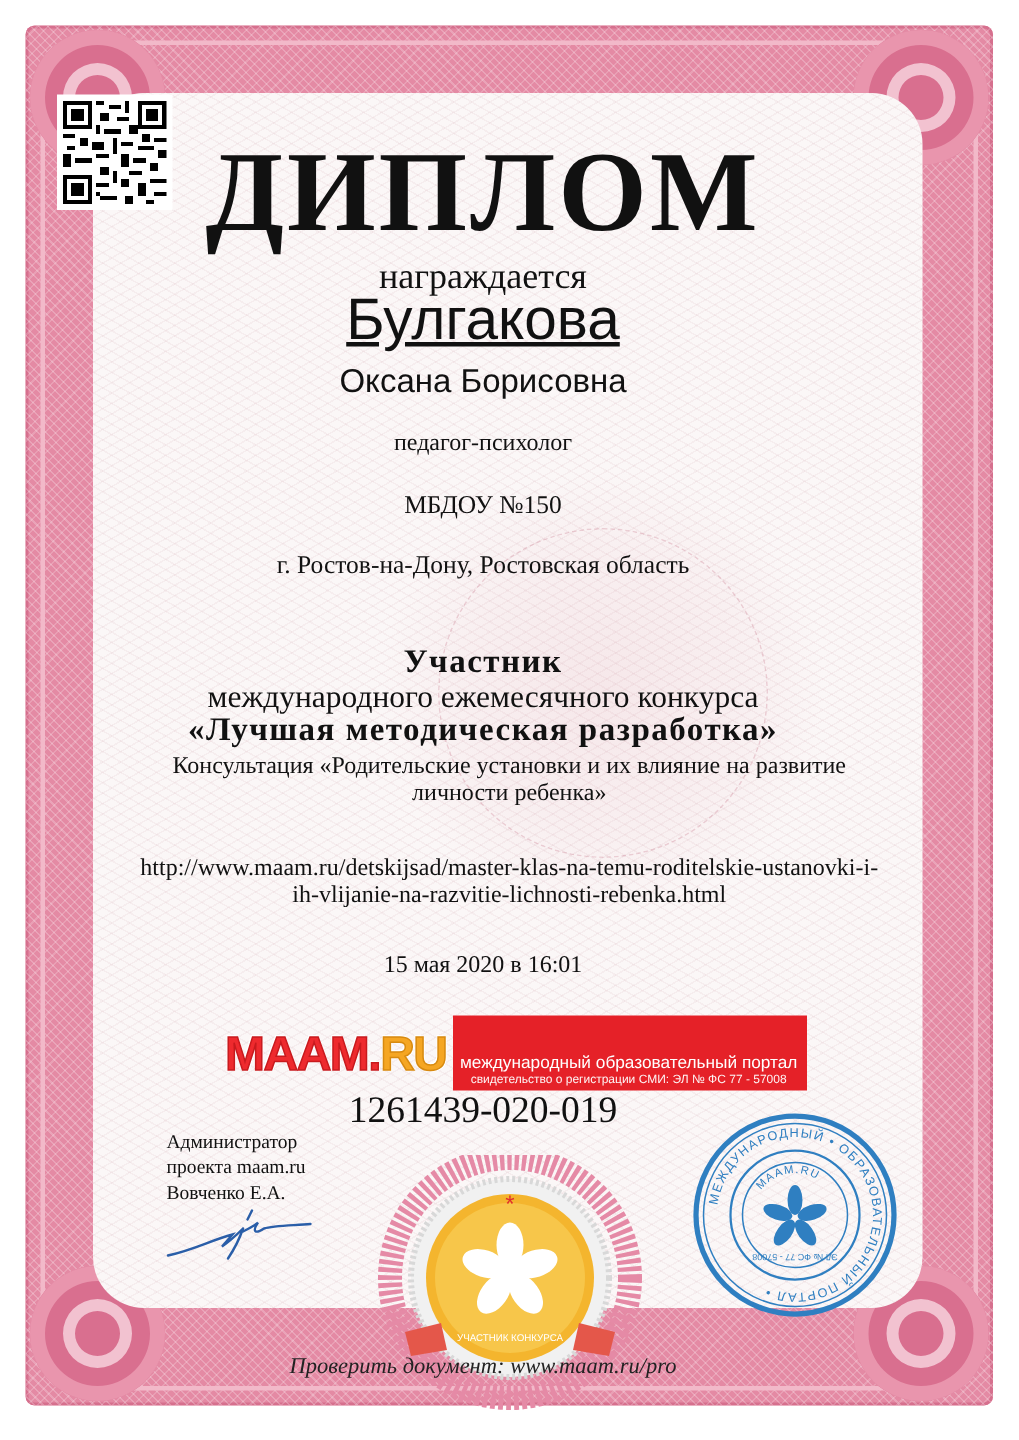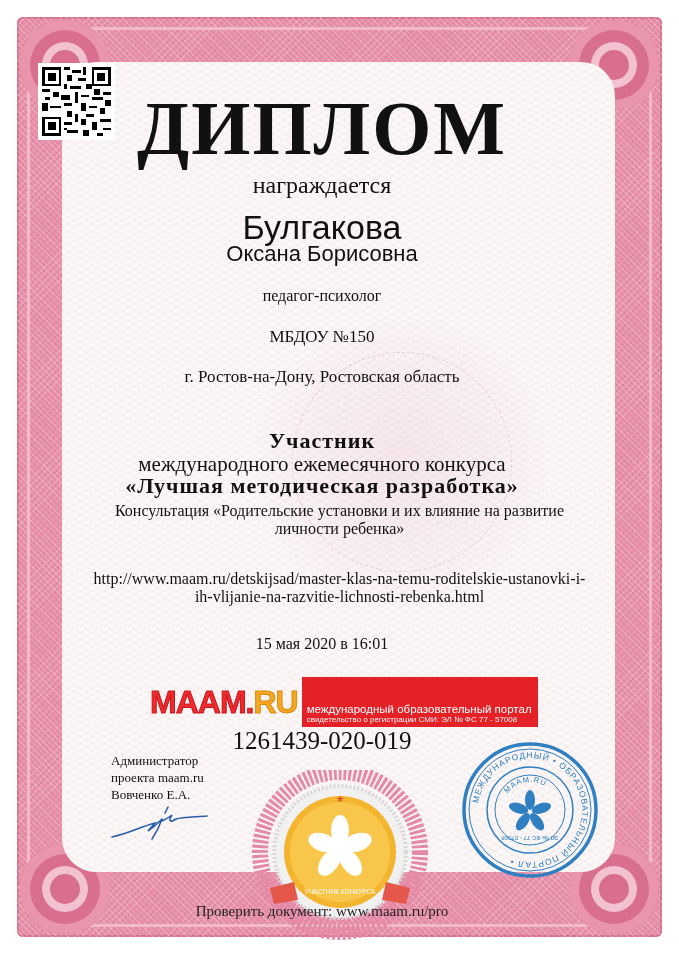--- a/index.html
+++ b/index.html
@@ -62,21 +62,21 @@
     background: #fff; padding: 4px; box-sizing: border-box;
   }
   .qr svg { width: 100%; height: 100%; display: block; }
 
   .center { position: absolute; left: 0; width: 644px; text-align: center; }
   .title {
     top: 90px; font-size: 76px; font-weight: bold; letter-spacing: 2px;
     font-family: "Liberation Serif", "DejaVu Serif", serif; line-height: 1;
   }
   .awarded { top: 172px; font-size: 24px; font-family: Liberation Serif, serif; }
-  .surname { top: 208px; font-size: 34px; font-family: "Liberation Sans", "DejaVu Sans", sans-serif; }
+  .surname { top: 192px; font-size: 39px; font-family: "Liberation Sans", "DejaVu Sans", sans-serif; text-decoration: underline; }
   .firstname { top: 241px; font-size: 22px; font-family: "Liberation Sans", "DejaVu Sans", sans-serif; }
   .position { top: 287px; font-size: 16px; }
   .org { top: 327px; font-size: 17px; }
   .city { top: 367px; font-size: 17px; }
   .role { top: 428px; font-size: 22px; font-weight: bold; letter-spacing: 1px; }
   .contest-desc { top: 452px; font-size: 21px; }
   .contest-name { top: 473px; font-size: 22px; font-weight: bold; letter-spacing: 1px; }
   .work { top: 502px; font-size: 16px; line-height: 18px; left: 100px; width: 479px; }
   .link { top: 570px; font-size: 16px; line-height: 18px; left: 90px; width: 499px; }
   .date { top: 635px; font-size: 16px; }
@@ -89,33 +89,33 @@
     color: #ee2a2e; letter-spacing: -1px;
     -webkit-text-stroke: 1px #c81a1e;
     text-shadow: 0 0 0 #fff, 1px 1px 0 #fff, -1px -1px 0 #fff;
   }
   .maam-logo .ru { color: #f5a623; -webkit-text-stroke: 1px #d88a10; }
   .maam-band {
     margin-left: 4px; background: #e52128; color: #fff; padding: 2px 6px 2px 5px;
     font-family: "Liberation Sans", "DejaVu Sans", sans-serif; line-height: 1.1;
   }
   .maam-band .l1 { font-size: 11.5px; display: block; margin-top: 24px; }
-  .maam-band .l2 { font-size: 8px; display: block; opacity: 0.95; }
+  .maam-band .l2 { font-size: 8px; display: block; opacity: 0.95; text-align: center; }
 
   .docnum { top: 727px; font-size: 25px; }
   .admin {
     position: absolute; left: 111px; top: 752px; font-size: 13px; line-height: 17px;
   }
   .signature { position: absolute; left: 110px; top: 805px; width: 100px; height: 40px; }
 
   .medal { position: absolute; left: 250px; top: 770px; width: 180px; height: 170px; }
   .stamp { position: absolute; left: 460px; top: 740px; width: 140px; height: 140px; }
 
   .verify {
-    top: 903px; font-size: 15px; color: #222;
+    top: 903px; font-size: 15px; color: #222; font-style: italic;
   }
 </style>
 </head>
 <body>
 
 <div class="frame">
   <div class="frame-band"></div>
 </div>
 <div class="corner c-tl"></div>
 <div class="corner c-tr"></div>

